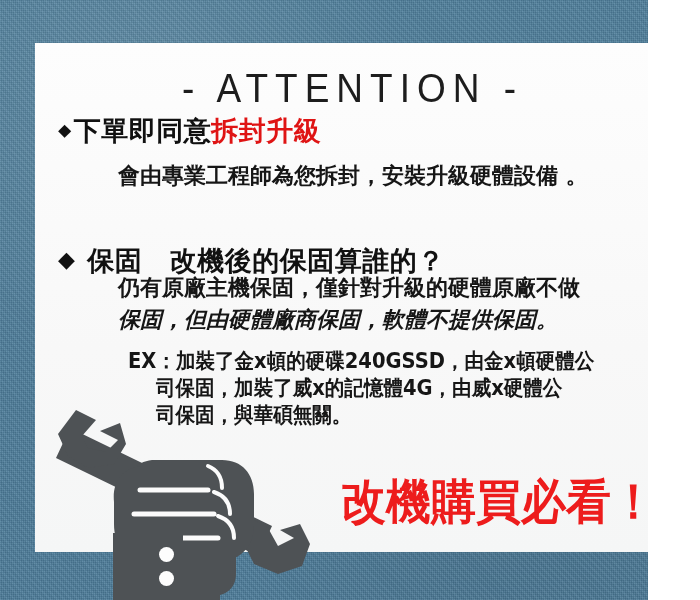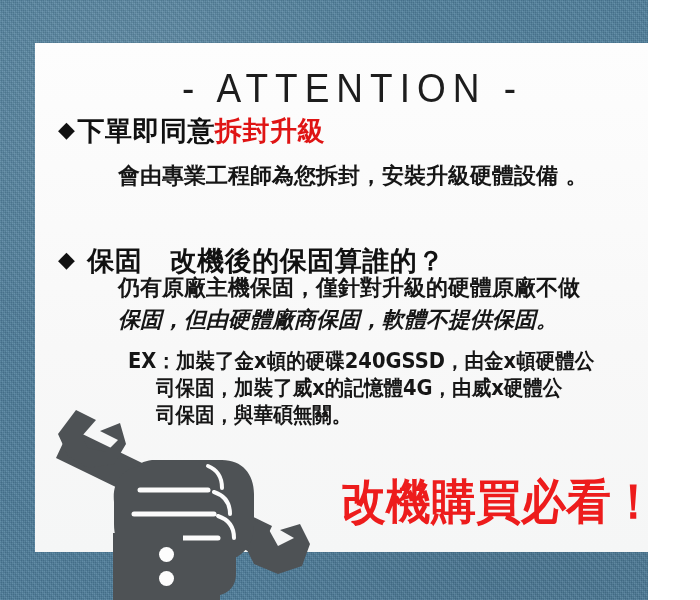--- a/index.html
+++ b/index.html
@@ -164,21 +164,21 @@
 <div id="poster">
 
   <div id="bg-texture"></div>
 
   <div id="card">
 
     <div id="title">- ATTENTION -</div>
 
     <div id="content">
 
-      <div class="bullet-row" style="left:23px; top:70px;">
+      <div class="bullet-row" style="left:23px; top:70px;font-family:Liberation Mono, monospace;">
         <span class="dia">◆</span><span>下單即同意</span><span class="accent">拆封升級</span>
       </div>
 
       <div class="sub-line" style="left:83px; top:118px;">會由專業工程師為您拆封，安裝升級硬體設備 。</div>
 
       <div class="bullet-row" style="left:23px; top:200px;">
         <span class="dia">◆</span><span> 保固　改機後的保固算誰的？</span>
       </div>
 
       <div class="sub-line" style="left:83px; top:230px;">仍有原廠主機保固，僅針對升級的硬體原廠不做</div>

